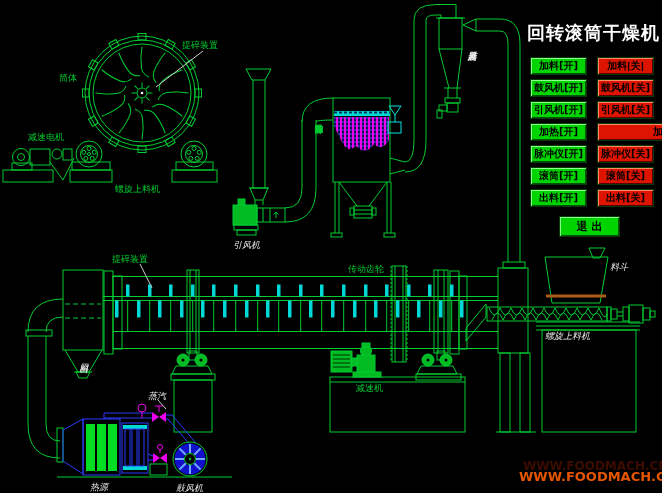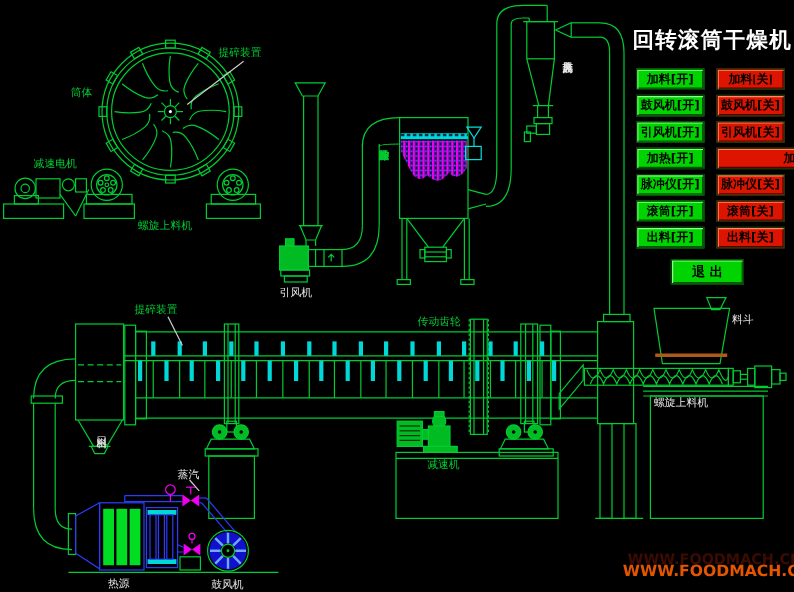--- a/index.html
+++ b/index.html
@@ -7,21 +7,21 @@
   svg{position:absolute;left:0;top:0;}
   .g{stroke:#00cd32;fill:none;stroke-width:1;}
   .gf{fill:#00bb22;stroke:#00cd32;stroke-width:1;}
   .cy{stroke:#00e0e0;fill:none;stroke-width:1;}
   .cyf{fill:#00d8d8;stroke:none;}
   .mg{stroke:#ee00ee;fill:none;stroke-width:1;}
   .mgf{fill:#ee00ee;stroke:none;}
   .bl{stroke:#2b3cff;fill:none;stroke-width:1;}
   .wh{stroke:#cccccc;fill:none;stroke-width:1;}
   .lbl{position:absolute;color:#00cd32;font-size:9px;line-height:10px;white-space:nowrap;}
-  .lbl.w{color:#e8e8e8;}
+  .lbl.w{color:#e8e8e8;font-style:italic;}
   .lbl.v{writing-mode:vertical-rl;text-orientation:upright;letter-spacing:0px;}
   #title{position:absolute;left:527px;top:21px;width:134px;color:#fff;font-size:18px;font-weight:bold;letter-spacing:1px;white-space:nowrap;}
   .btn{position:absolute;width:55px;height:16px;background:#00d400;border:1px solid #0a3a0a;box-shadow:inset 1px 1px 0 #8cff8c,inset -1px -1px 0 #005500;color:#000;font-size:10px;font-weight:bold;display:flex;align-items:center;justify-content:center;white-space:nowrap;}
   .btn.red{background:#dd1500;box-shadow:inset 1px 1px 0 #ff8866,inset -1px -1px 0 #550000;}
   #exit-btn{position:absolute;left:559px;top:216px;width:59px;height:19px;background:#00d400;border:1px solid #0a3a0a;box-shadow:inset 1px 1px 0 #8cff8c,inset -1px -1px 0 #005500;color:#000;font-size:11px;font-weight:bold;display:flex;align-items:center;justify-content:center;}
   #watermark{position:absolute;left:519px;top:469px;color:#e55500;font-size:13px;font-weight:bold;letter-spacing:0px;white-space:nowrap;}
   #watermark-ghost{position:absolute;left:523px;top:459px;color:#3d0b00;font-size:12px;font-weight:bold;white-space:nowrap;}
 </style>
 </head>
 <body>

